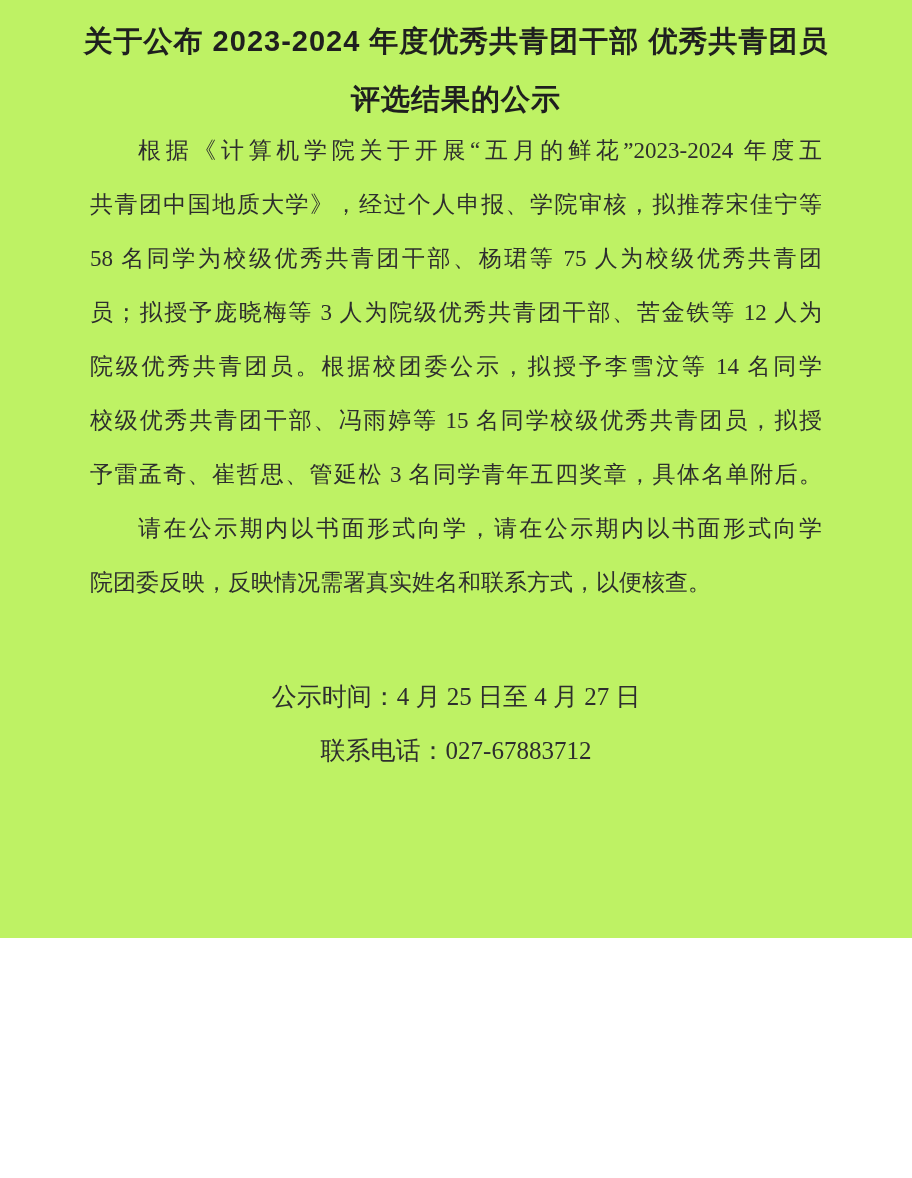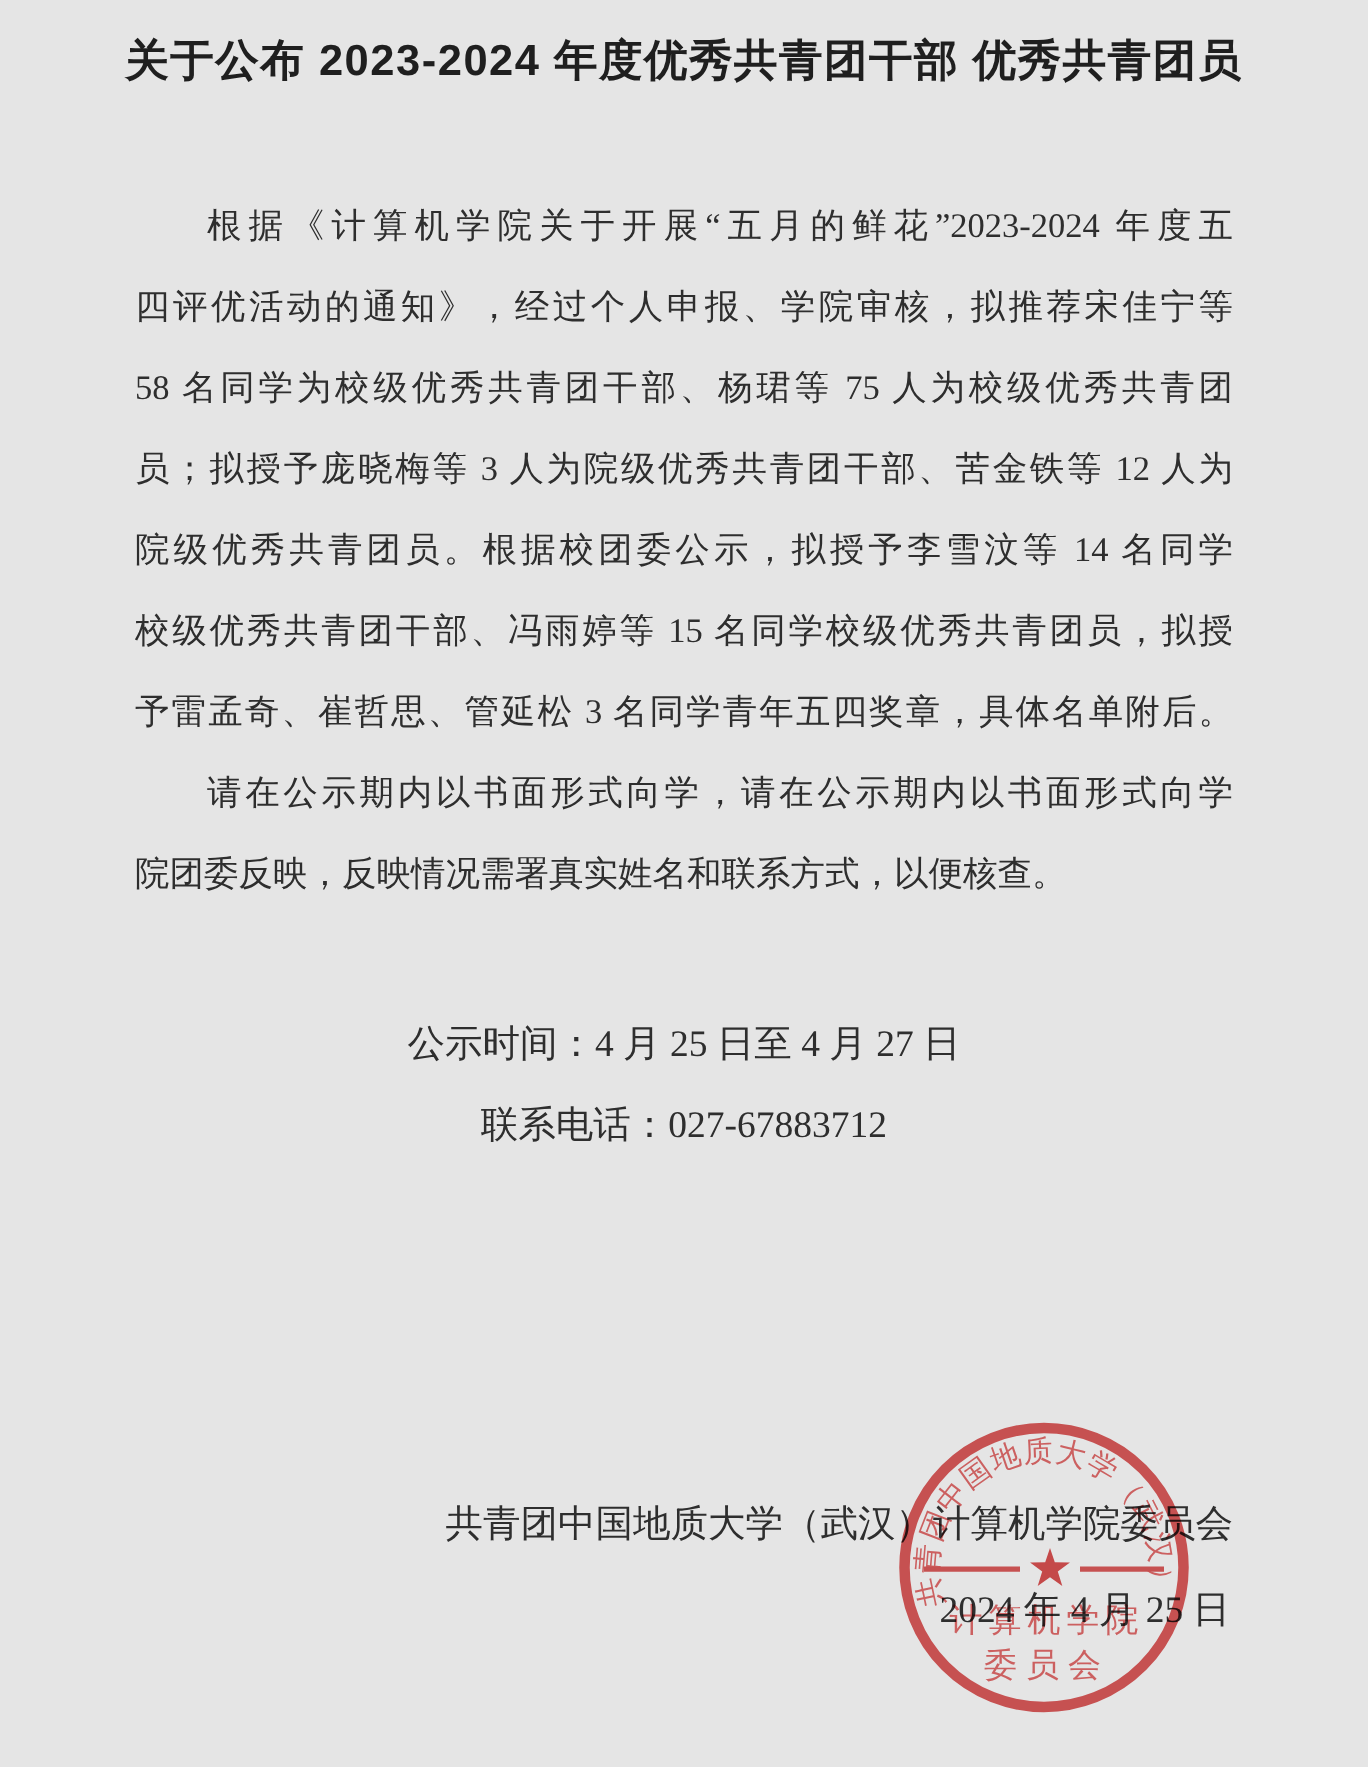--- a/index.html
+++ b/index.html
@@ -1,20 +1,20 @@
 <!DOCTYPE html>
 <html><head>
 <meta charset="utf-8">
 <style>
   html, body { margin: 0; padding: 0; background: #ffffff; }
   .page {
     position: relative;
     width: 912px;
-    height: 1178px;
-    background: #e5e5e5;
+    height: 938px;
+    background: #bef264;
     font-family: "Liberation Serif", "DejaVu Serif", serif;
     color: #2e2e2e;
     overflow: hidden;
   }
   .doc-title {
     position: absolute;
     top: 12px;
     left: 0;
     width: 912px;
     text-align: center;
@@ -75,26 +75,27 @@
     fill: #e16060;
   }
 </style>
 </head>
 <body>
 
 <div class="page">
 
   <div class="doc-title">
     <div>关于公布 2023-2024 年度优秀共青团干部 优秀共青团员</div>
+    <div>评选结果的公示</div>
   </div>
 
   <div class="body-block">
     <div>
       <div class="line indent">根据《计算机学院关于开展“五月的鲜花”2023-2024 年度五</div>
-      <div class="line">四评优活动的通知》，经过个人申报、学院审核，拟推荐宋佳宁等</div>
+      <div class="line">共青团中国地质大学》，经过个人申报、学院审核，拟推荐宋佳宁等</div>
       <div class="line">58 名同学为校级优秀共青团干部、杨珺等 75 人为校级优秀共青团</div>
       <div class="line">员；拟授予庞晓梅等 3 人为院级优秀共青团干部、苦金铁等 12 人为</div>
       <div class="line">院级优秀共青团员。根据校团委公示，拟授予李雪汶等 14 名同学</div>
       <div class="line">校级优秀共青团干部、冯雨婷等 15 名同学校级优秀共青团员，拟授</div>
       <div class="line">予雷孟奇、崔哲思、管延松 3 名同学青年五四奖章，具体名单附后。</div>
     </div>
     <div>
       <div class="line indent">请在公示期内以书面形式向学，请在公示期内以书面形式向学</div>
       <div class="line natural">院团委反映，反映情况需署真实姓名和联系方式，以便核查。</div>
     </div>

